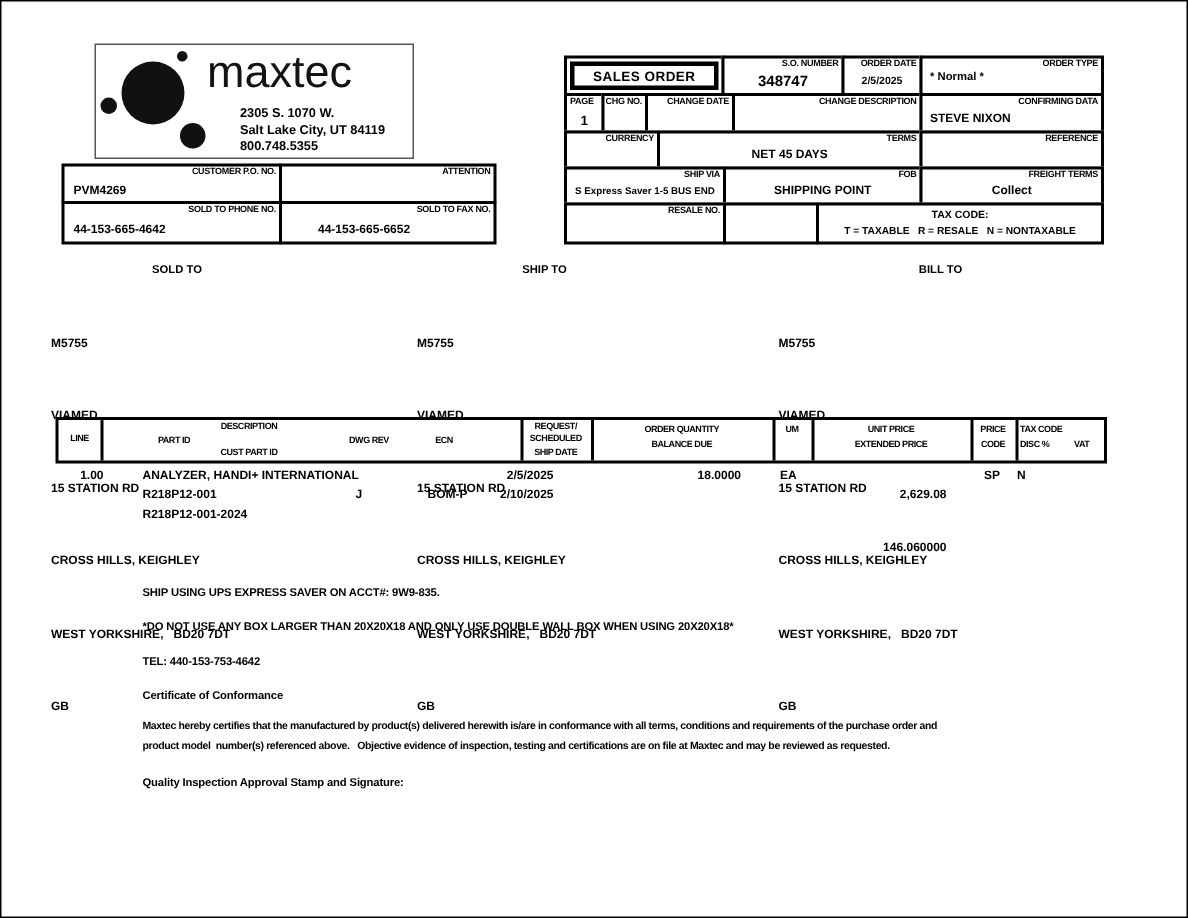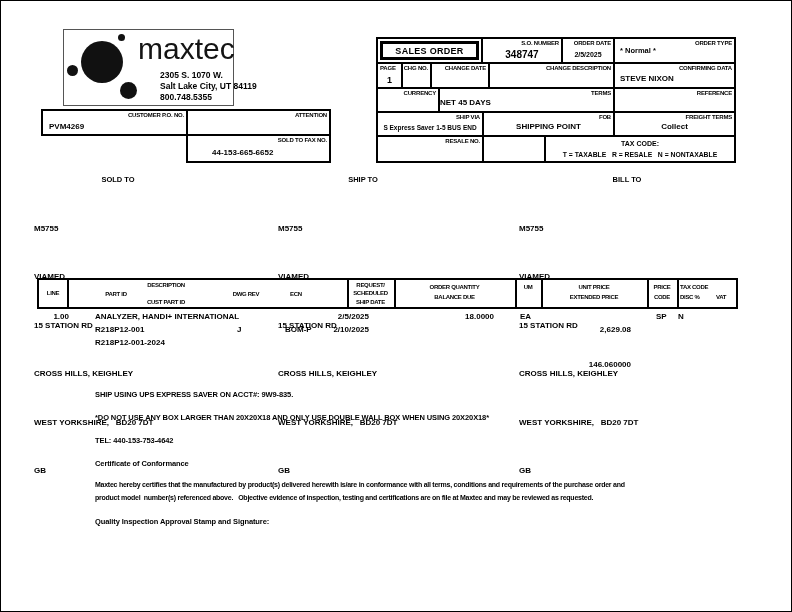--- a/index.html
+++ b/index.html
@@ -21,21 +21,21 @@
   .vline{position:absolute;top:0;bottom:0;width:2px;background:#000;}
   .addr-line{font-size:8px;font-weight:bold;line-height:12.4px;white-space:pre;}
   .sec-title{position:absolute;font-size:7.5px;font-weight:bold;text-align:center;width:70px;}
   .note{position:absolute;left:94px;font-size:7.5px;font-weight:bold;white-space:pre;letter-spacing:-0.1px;}
 </style>
 </head>
 <body>
 
 <div id="page">
 
-  <div class="cell thin" style="left:62px;top:28px;width:171px;height:77px;border-color:#555;">
+  <div class="cell thin" style="left:62px;top:28px;width:213px;height:77px;border-color:#555;">
     <div class="circle" style="left:17px;top:11px;width:42px;height:42px;"></div>
     <div class="circle" style="left:54px;top:4px;width:7px;height:7px;"></div>
     <div class="circle" style="left:3px;top:35px;width:11px;height:11px;"></div>
     <div class="circle" style="left:56px;top:52px;width:17px;height:17px;"></div>
     <div class="abs" style="left:74px;top:2px;font-size:30px;letter-spacing:0px;color:#141414;">maxtec</div>
     <div class="abs addr-line" style="left:96px;top:40px;line-height:11px;font-size:8.5px;">2305 S. 1070 W.</div>
     <div class="abs addr-line" style="left:96px;top:51px;line-height:11px;font-size:8.5px;">Salt Lake City, UT 84119</div>
     <div class="abs addr-line" style="left:96px;top:62px;line-height:11px;font-size:8.5px;">800.748.5355</div>
   </div>
 
@@ -73,21 +73,21 @@
   <div class="cell" style="left:612px;top:61px;width:123px;height:27px;">
     <span class="lbl">CONFIRMING DATA</span>
     <div class="val" style="bottom:4px;left:5px;font-size:8px;">STEVE NIXON</div>
   </div>
 
   <div class="cell" style="left:375px;top:86px;width:64px;height:26px;">
     <span class="lbl">CURRENCY</span>
   </div>
   <div class="cell" style="left:437px;top:86px;width:177px;height:26px;">
     <span class="lbl">TERMS</span>
-    <div class="val" style="bottom:4px;left:0;width:100%;text-align:left;font-size:8px;">NET 45 DAYS</div>
+    <div class="val" style="bottom:4px;left:0;width:100%;text-align:center;font-size:8px;">NET 45 DAYS</div>
   </div>
   <div class="cell" style="left:612px;top:86px;width:123px;height:26px;">
     <span class="lbl">REFERENCE</span>
   </div>
 
   <div class="cell" style="left:375px;top:110px;width:108px;height:26px;">
     <span class="lbl">SHIP VIA</span>
     <div class="val" style="bottom:4px;left:0;width:100%;text-align:center;font-size:6.5px;">S Express Saver 1-5 BUS END</div>
   </div>
   <div class="cell" style="left:481px;top:110px;width:133px;height:26px;">
@@ -107,20 +107,24 @@
     <div class="val" style="top:3px;left:0;width:100%;text-align:center;font-size:7px;">TAX CODE:</div>
     <div class="val" style="bottom:3px;left:0;width:100%;text-align:center;font-size:6.8px;">T = TAXABLE   R = RESALE   N = NONTAXABLE</div>
   </div>
 
   <div class="cell" style="left:40px;top:108px;width:147px;height:27px;">
     <span class="lbl">CUSTOMER P.O. NO.</span>
     <div class="val" style="bottom:3px;left:6px;font-size:8px;">PVM4269</div>
   </div>
   <div class="cell" style="left:185px;top:108px;width:145px;height:27px;">
     <span class="lbl">ATTENTION</span>
+  </div>
+  <div class="cell" style="left:40px;top:133px;width:147px;height:29px;">
+    <span class="lbl">SOLD TO PHONE NO.</span>
+    <div class="val" style="bottom:4px;left:6px;font-size:8px;">44-153-665-4642</div>
   </div>
   <div class="cell" style="left:185px;top:133px;width:145px;height:29px;">
     <span class="lbl">SOLD TO FAX NO.</span>
     <div class="val" style="bottom:4px;left:24px;font-size:8px;">44-153-665-6652</div>
   </div>
 
   <div class="sec-title" style="left:82px;top:174px;">SOLD TO</div>
   <div class="sec-title" style="left:327px;top:174px;">SHIP TO</div>
   <div class="sec-title" style="left:591px;top:174px;">BILL TO</div>
 

